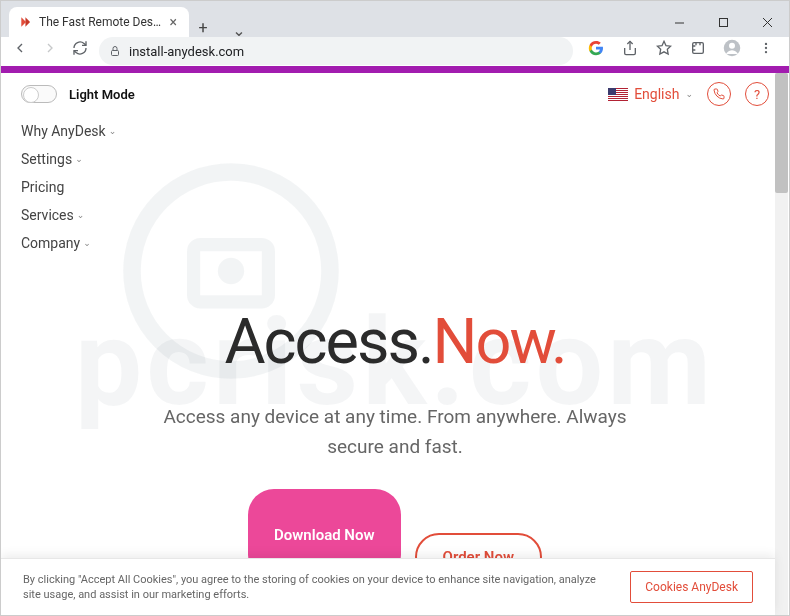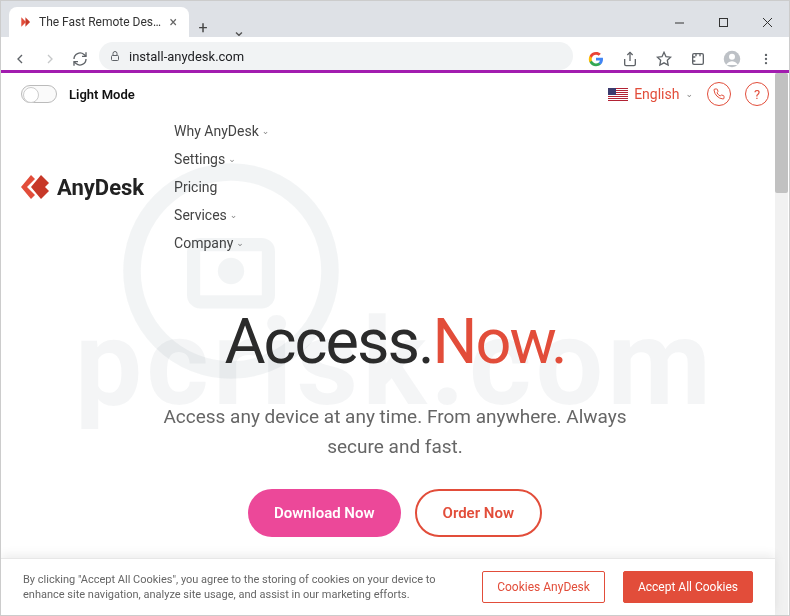--- a/index.html
+++ b/index.html
@@ -10,21 +10,21 @@
 .tab { display:flex; align-items:center; gap:6px; background:#fff; height:30px; padding:0 10px; border-radius:8px 8px 0 0; margin-left:8px; width:180px; font-size:12px; color:#333; }
 .tab-icon { width:14px; height:14px; }
 .tab-title { white-space:nowrap; overflow:hidden; text-overflow:ellipsis; flex:1; }
 .tab-close { color:#666; font-size:14px; padding:0 2px; cursor:pointer; }
 .newtab { width:28px; text-align:center; color:#444; font-size:16px; cursor:pointer; }
 .window-ctrl { margin-left:auto; display:flex; }
 .window-ctrl div { width:44px; height:30px; display:flex; align-items:center; justify-content:center; color:#333; cursor:pointer; }
 .chev { width:44px; text-align:center; color:#555; transform:translateY(3px); }
 
 
-.urlbar { height:36px; background:#fff; display:flex; align-items:flex-end; padding:0 8px; gap:8px; border-bottom:3px solid #a21caf; }
+.urlbar { height:36px; background:#fff; display:flex; align-items:flex-start; padding:0 8px; gap:8px; border-bottom:7px solid #a21caf; }
 .nav-ico { width:22px; height:22px; display:flex; align-items:center; justify-content:center; color:#5f6368; cursor:pointer; }
 .nav-ico.disabled { opacity:.35; cursor:default; }
 .address { flex:1; height:28px; background:#f1f3f4; border-radius:14px; display:flex; align-items:center; padding:0 10px; gap:8px; font-size:13px; color:#202124; }
 .url-actions { display:flex; gap:12px; padding:0 4px; }
 
 
 .topstrip { display:flex; align-items:center; height:42px; padding:0 20px; gap:12px; }
 .toggle { width:36px; height:18px; border-radius:10px; border:1px solid #bbb; position:relative; background:#fafafa; }
 .toggle::after { content:""; width:14px; height:14px; border-radius:50%; background:#fff; border:1px solid #ccc; position:absolute; left:1px; top:1px; }
 .lightmode-lbl { font-size:13px; font-weight:600; color:#111; }
@@ -44,21 +44,21 @@
 .chevd { font-size:9px; color:#888; }
 
 
 .hero { text-align:center; padding:40px 20px 0; position:relative; }
 .hero h1 { font-size:63px; font-weight:400; color:#2b2b2b; letter-spacing:-2px; }
 .hero h1 .now { color:#e24d3a; }
 .tagline { margin-top:24px; font-size:19px; color:#666; line-height:1.6; max-width:520px; margin-left:auto; margin-right:auto; }
 .cta { margin-top:26px; display:flex; gap:14px; justify-content:center; }
 .btn { padding:13px 26px; border-radius:26px; font-size:15px; font-weight:600; cursor:pointer; }
 .btn-primary { background:#ec4899; color:#fff; border:none; }
-.btn-outline { background:#fff; color:#e24d3a; border:2px solid #e24d3a; }
+.btn-outline { background:#fff; color:#e24d3a; border:2px solid #e24d3a;margin-top:44px; }
 
 
 .scrollbar { position:absolute; right:1px; top:72px; width:13px; bottom:0; background:#f1f1f1; }
 .thumb { width:100%; height:120px; background:#c1c1c1; border-radius:2px; }
 
 
 .cookiebar { position:absolute; left:0; right:14px; bottom:0; background:#fff; border-top:1px solid #e7e7e7; display:flex; align-items:center; padding:12px 22px; gap:18px; box-shadow:0 -3px 10px rgba(0,0,0,.08); }
 .cookie-text { font-size:11px; color:#666; flex:1; line-height:1.4; }
 .cookie-btn { padding:8px 14px; font-size:12px; border-radius:2px; cursor:pointer; white-space:nowrap; }
 .cookie-settings { color:#e24d3a; border:1px solid #e24d3a; background:#fff; }
@@ -194,27 +194,20 @@
     <div class="iconcircle">
         <svg width="12" height="12" viewBox="0 0 24 24" fill="none" stroke="currentColor" stroke-width="2">
           <path d="M22 16.9v3a2 2 0 0 1-2.2 2A19.8 19.8 0 0 1 2.1 4.2 2 2 0 0 1 4.1 2h3a2 2 0 0 1 2 1.7c.1.9.3 1.8.6 2.6a2 2 0 0 1-.5 2.1L8 9.7a16 16 0 0 0 6.3 6.3l1.3-1.2a2 2 0 0 1 2.1-.5c.8.3 1.7.5 2.6.6a2 2 0 0 1 1.7 2z"></path>
         </svg>
       </div>
     <div class="iconcircle">?</div>
   </div>
 </div>
 
 <div class="navbar">
-  <div class="logo">
-    <svg width="28" height="24" viewBox="0 0 28 24">
-        <path d="M0 12 L10 0 L14 4 L6 12 L14 20 L10 24 Z" fill="#e24d3a"></path>
-        <path d="M10 12 L20 0 L28 8 L24 12 L28 16 L20 24 Z" fill="#c73828"></path>
-      </svg>
-    <span>AnyDesk</span>
-  </div>
   <div class="menu">
     <div class="menu-item">
         <span>Why AnyDesk</span>
         <span class="chevd">⌄</span>
       </div>
     <div class="menu-item">
         <span>Settings</span>
         <span class="chevd">⌄</span>
       </div>
     <div class="menu-item">
@@ -251,14 +244,13 @@
   </div>
 </div>
 
 <div class="scrollbar">
     <div class="thumb"></div>
   </div>
 
 <div class="cookiebar">
   <div class="cookie-text">By clicking "Accept All Cookies", you agree to the storing of cookies on your device to enhance site navigation, analyze site usage, and assist in our marketing efforts.</div>
   <button class="cookie-btn cookie-settings">Cookies AnyDesk</button>
-  <button class="cookie-btn cookie-accept">Accept All Cookies</button>
 </div>
 
 </body></html>

